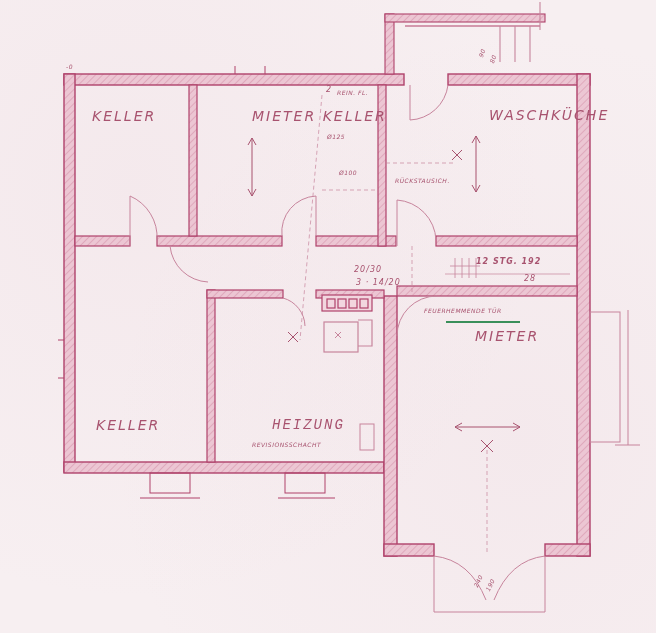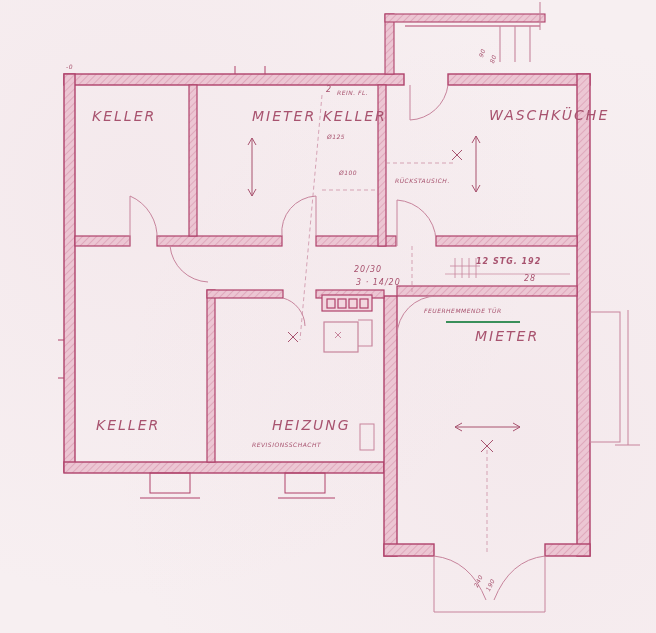--- a/index.html
+++ b/index.html
@@ -189,21 +189,21 @@
 
     <line x1="445" y1="274" x2="570" y2="274" stroke="#c7849c" stroke-width="0.7"></line>
   </svg>
 
   <span class="lbl small" style="left:66px; top:64px;">-0</span>
 
   <span class="lbl room" style="left:92px; top:109px;">KELLER</span>
   <span class="lbl room" style="left:228px; top:109px;margin-left:24px;">MIETER KELLER</span>
   <span class="lbl room" style="left:452px; top:108px;margin-left:37px;">WASCHKÜCHE</span>
   <span class="lbl room" style="left:96px; top:418px;">KELLER</span>
-  <span class="lbl room" style="left:272px; top:418px;">HEIZUNG</span>
+  <span class="lbl room" style="left:272px; top:418px;font-family:Liberation Mono, monospace;">HEIZUNG</span>
   <span class="lbl room" style="left:475px; top:329px;">MIETER</span>
 
   <span class="lbl note" style="left:326px; top:86px;">2</span>
   <span class="lbl small" style="left:337px; top:90px;">REIN. FL.</span>
   <span class="lbl small" style="left:327px; top:134px;">Ø125</span>
   <span class="lbl small" style="left:339px; top:170px;">Ø100</span>
   <span class="lbl small" style="left:395px; top:178px;">RÜCKSTAUSICH.</span>
 
   <span class="lbl small" style="left:478px; top:50px; transform:rotate(-70deg);">90</span>
   <span class="lbl small" style="left:489px; top:56px; transform:rotate(-70deg);">80</span>

